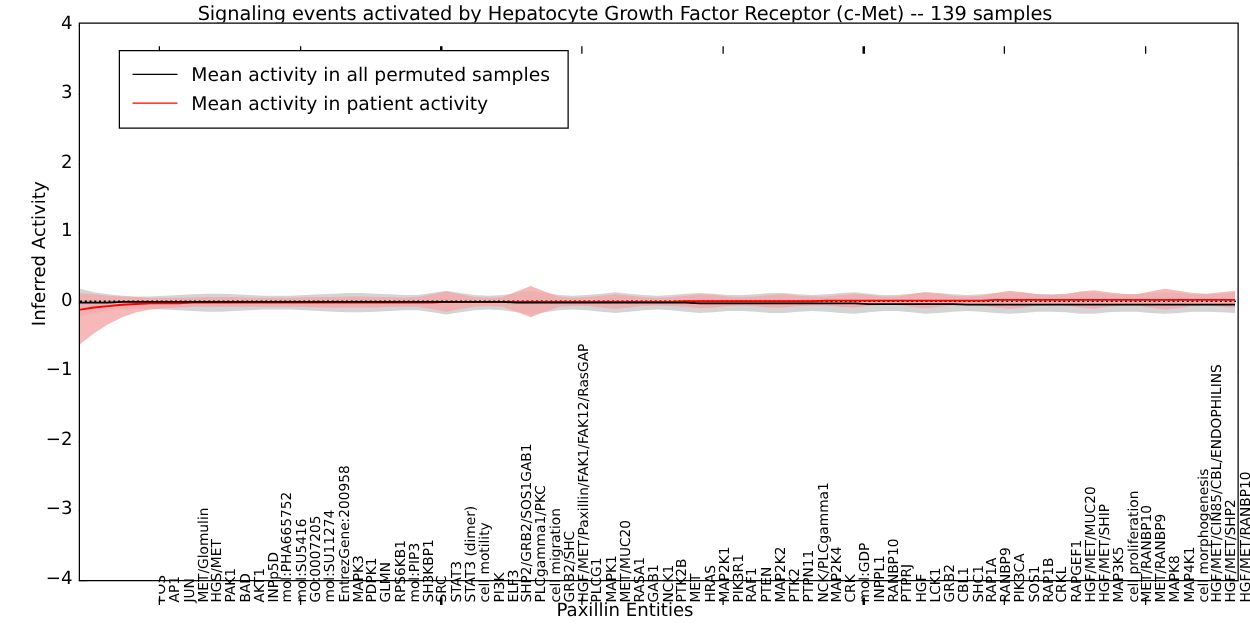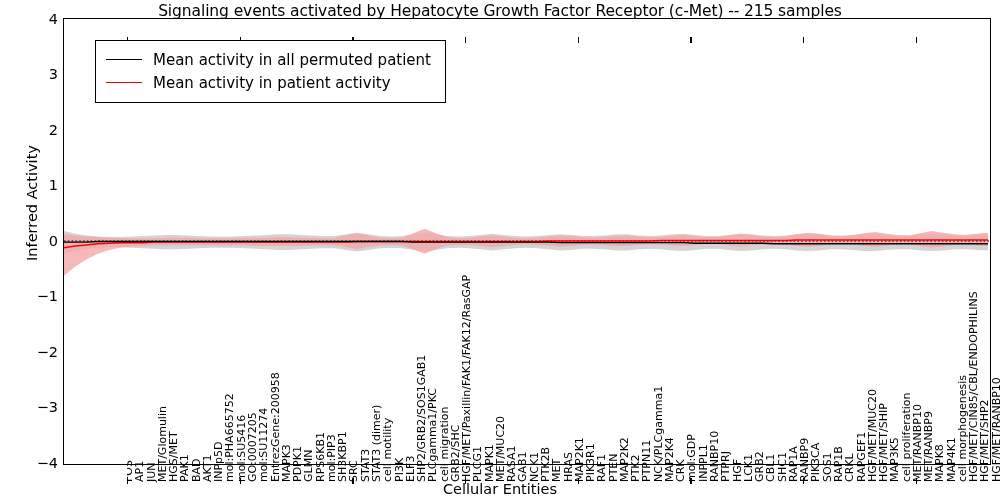--- a/index.html
+++ b/index.html
@@ -58,25 +58,25 @@
   }
   .legend-row{display:flex;align-items:center;height:23px;}
   .legend-swatch{width:36px;height:0;border-top-width:1.6px;border-top-style:solid;margin-right:11px;}
   .legend-text{font-size:15px;color:#000;white-space:nowrap;}
 </style>
 </head>
 <body>
 
 <div id="figure">
 
-  <div id="chart-title">Signaling events activated by Hepatocyte Growth Factor Receptor (c-Met) -- 215 samples</div>
+  <div id="chart-title">Signaling events activated by Hepatocyte Growth Factor Receptor (c-Met) -- 139 samples</div>
 
   <div id="ylabel">Inferred Activity</div>
 
-  <div id="xlabel">Cellular Entities</div>
+  <div id="xlabel">Paxillin Entities</div>
 
   <div id="yaxis-ticks">
       <div class="ytick-wrap" style="top: 10.5px;">4</div>
       <div class="ytick-mark" style="top: 19.5px;"></div>
       <div class="ytick-mark right" style="top: 19.5px;"></div>
       <div class="ytick-wrap" style="top: 66px;">3</div>
       <div class="ytick-mark" style="top: 75px;"></div>
       <div class="ytick-mark right" style="top: 75px;"></div>
       <div class="ytick-wrap" style="top: 121.5px;">2</div>
       <div class="ytick-mark" style="top: 130.5px;"></div>
@@ -207,21 +207,21 @@
         <div class="xtick-mark" style="left: 676.098px;"></div>
         <div class="xtick-mark top" style="left: 676.098px;"></div>
         <div class="xtick-mark" style="left: 788.78px;"></div>
         <div class="xtick-mark top" style="left: 788.78px;"></div>
       </div>
   </div>
 
   <div id="legend">
     <div class="legend-row">
       <span class="legend-swatch" style="border-top-color: rgb(0, 0, 0);"></span>
-      <span class="legend-text">Mean activity in all permuted patient</span>
+      <span class="legend-text">Mean activity in all permuted samples</span>
     </div>
     <div class="legend-row">
       <span class="legend-swatch" style="border-top-color: rgb(255, 0, 0);"></span>
       <span class="legend-text">Mean activity in patient activity</span>
     </div>
   </div>
 
 </div>
 
 </body></html>

